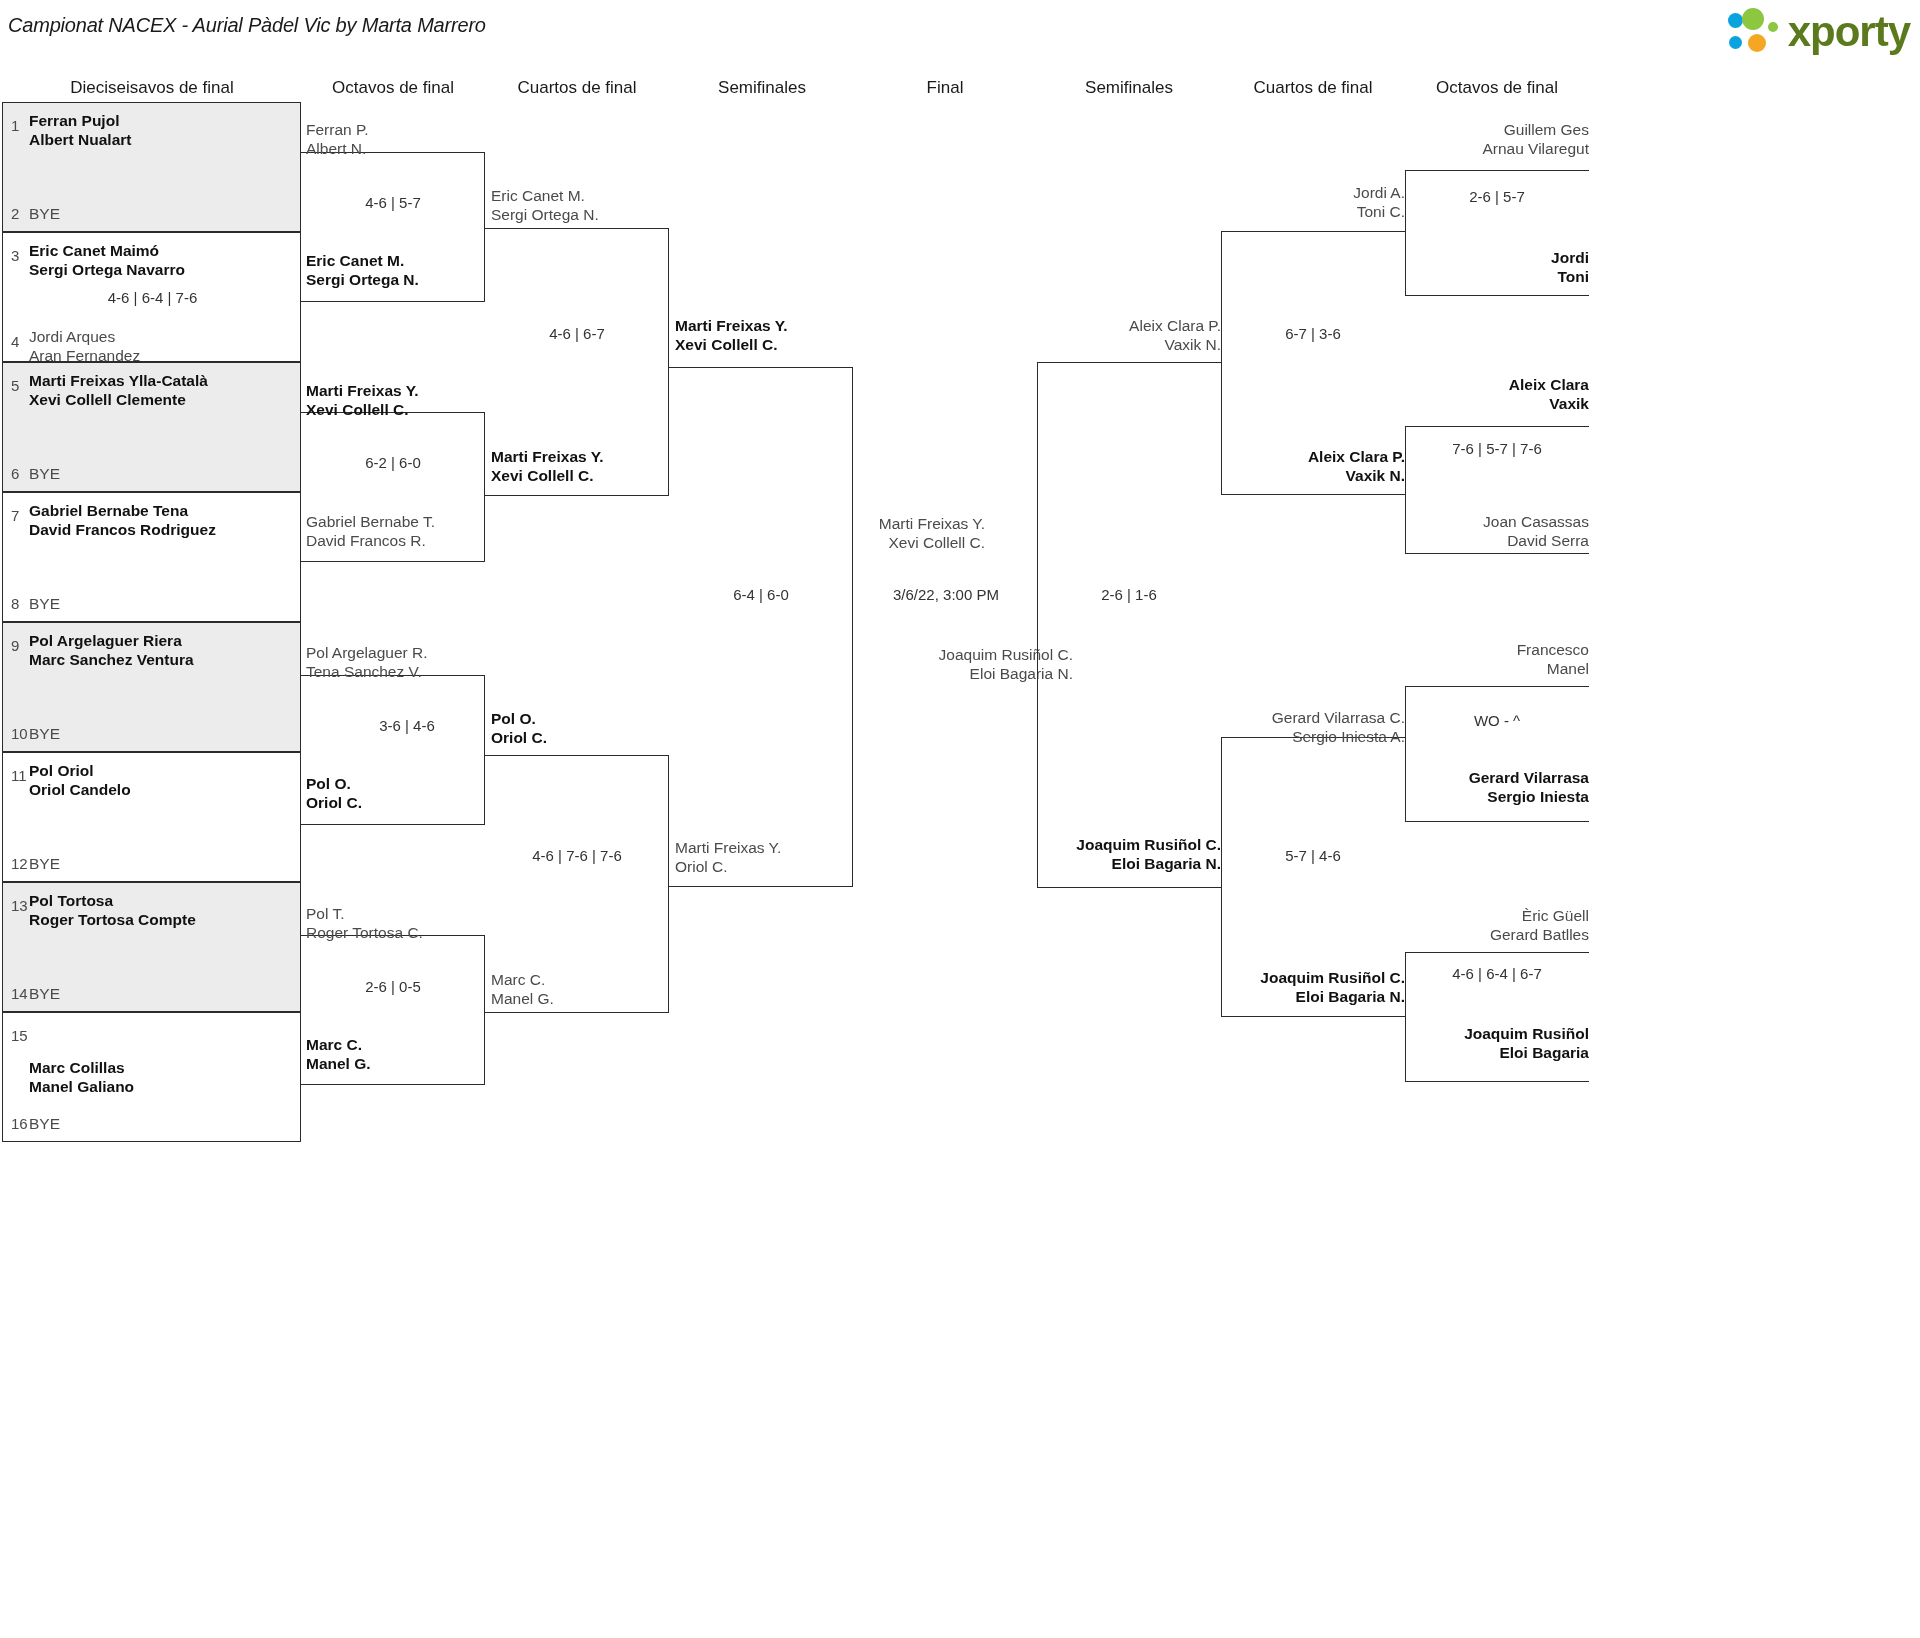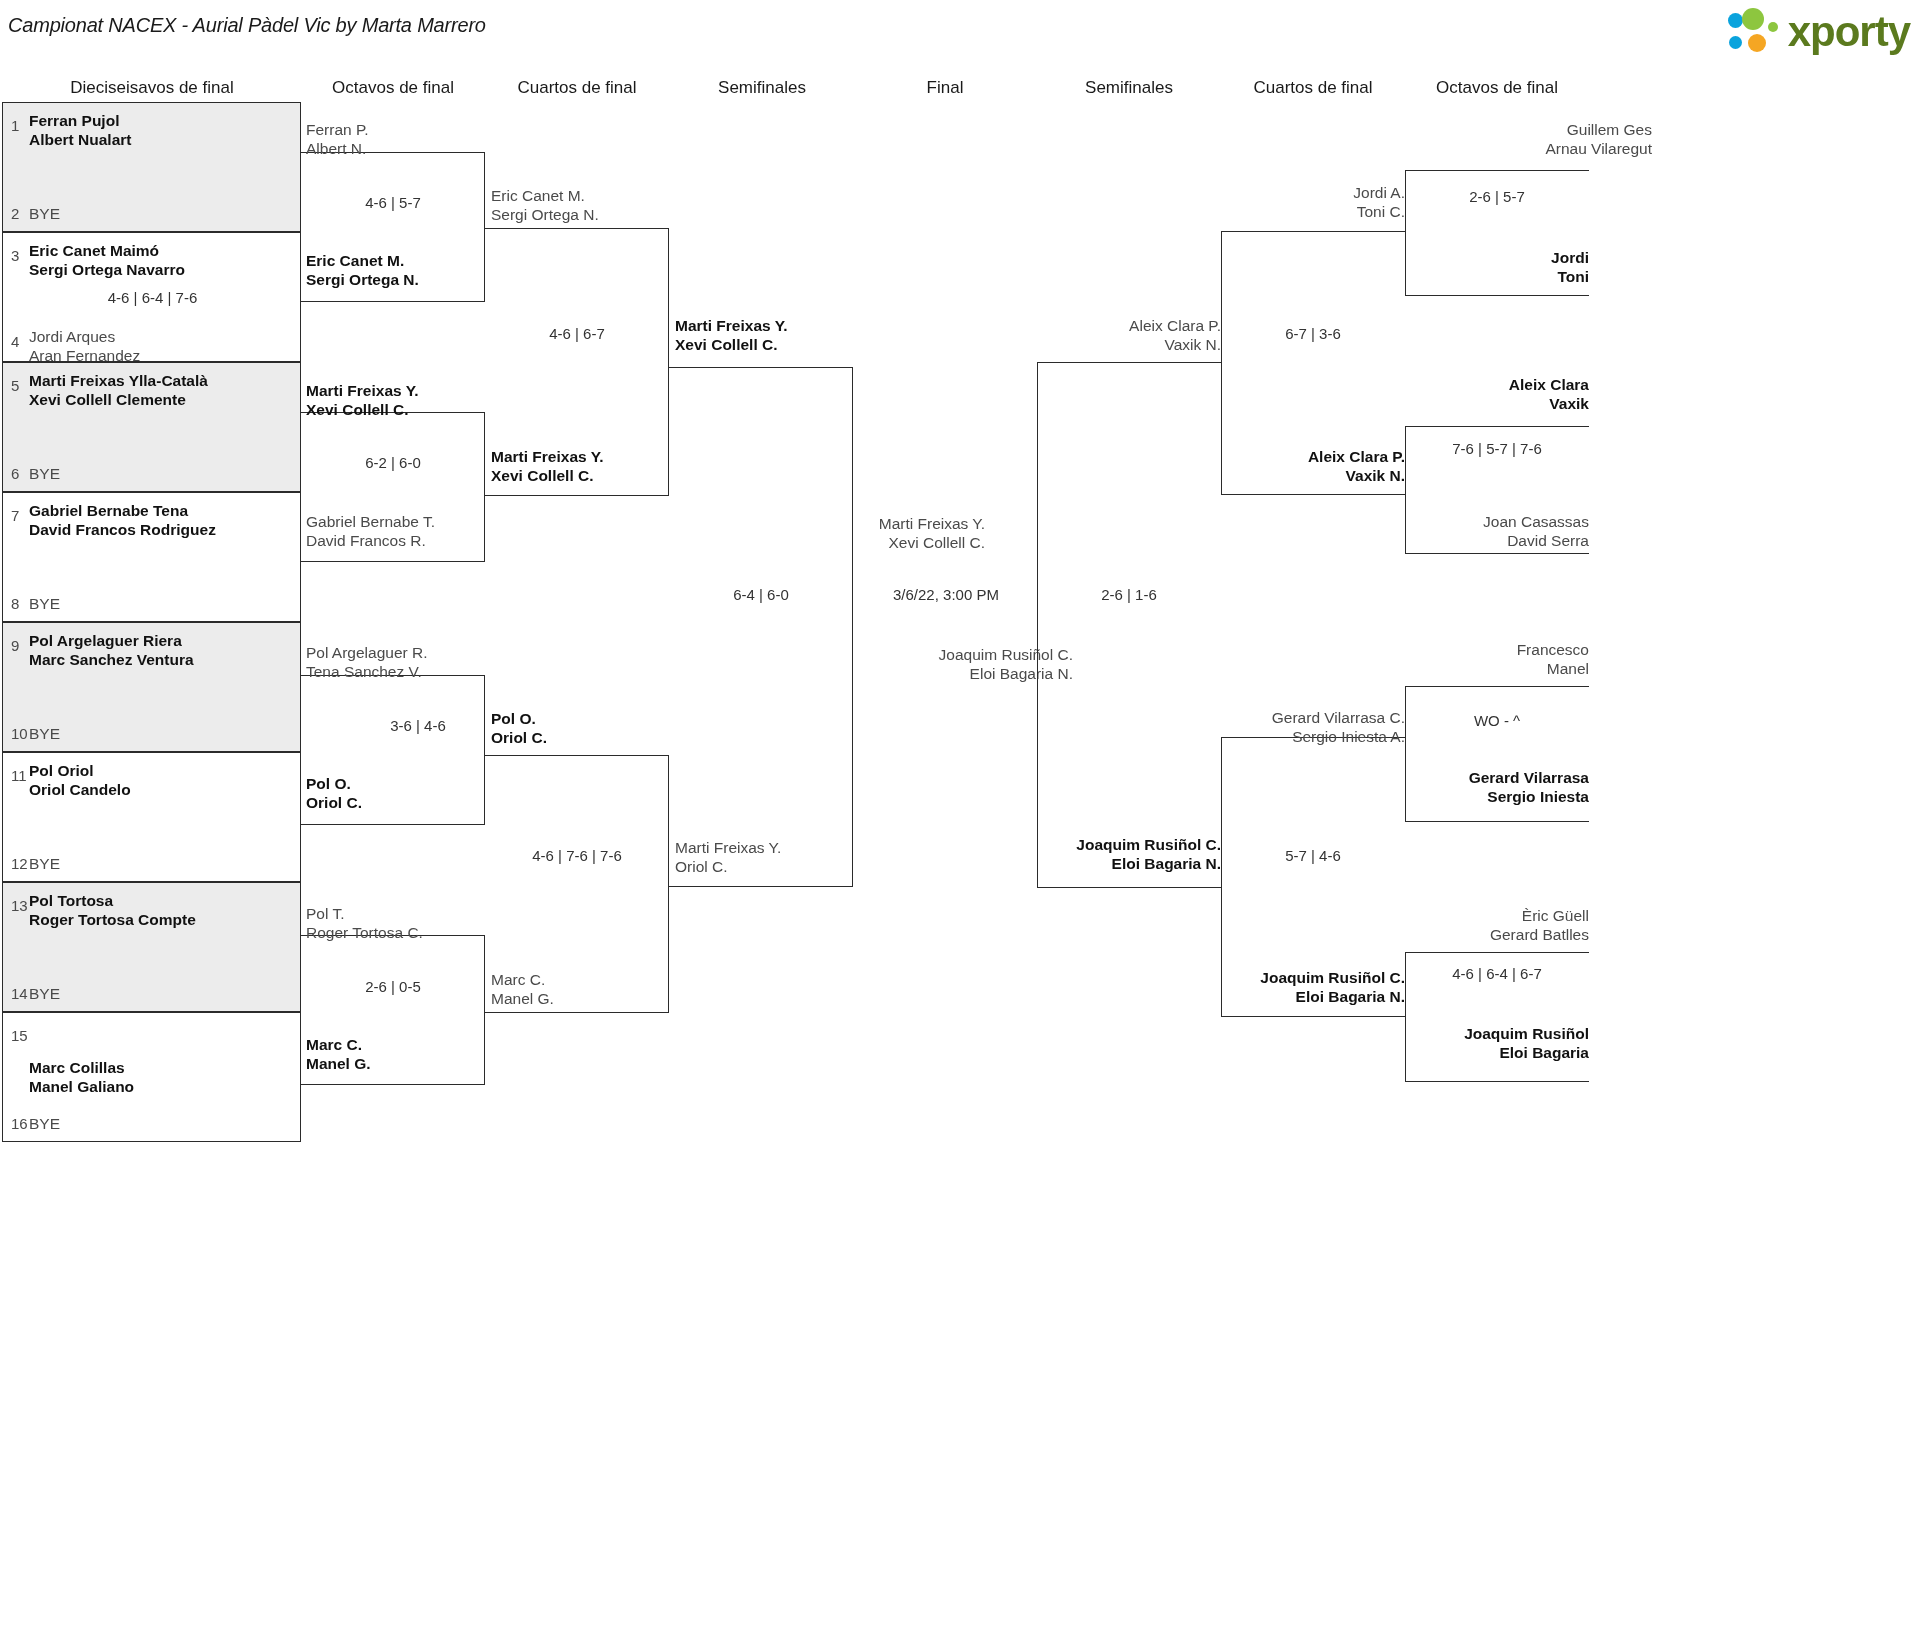--- a/index.html
+++ b/index.html
@@ -229,21 +229,21 @@
 
   <div class="team lose" style="left:306px;top:120px;"><span>Ferran P.</span><br><span>Albert N.</span></div>
   <div class="score" style="left:301px;top:194px;width:184px;">4-6 | 5-7</div>
   <div class="team win" style="left:306px;top:251px;"><span>Eric Canet M.</span><br><span>Sergi Ortega N.</span></div>
 
   <div class="team win" style="left:306px;top:381px;"><span>Marti Freixas Y.</span><br><span>Xevi Collell C.</span></div>
   <div class="score" style="left:301px;top:454px;width:184px;">6-2 | 6-0</div>
   <div class="team lose" style="left:306px;top:512px;"><span>Gabriel Bernabe T.</span><br><span>David Francos R.</span></div>
 
   <div class="team lose" style="left:306px;top:643px;"><span>Pol Argelaguer R.</span><br><span>Tena Sanchez V.</span></div>
-  <div class="score" style="left:296px;top:717px;width:220px;padding-left:12px;">3-6 | 4-6</div>
+  <div class="score" style="left:285px;top:717px;width:220px;padding-left:12px;">3-6 | 4-6</div>
   <div class="team win" style="left:306px;top:774px;"><span>Pol O.</span><br><span>Oriol C.</span></div>
 
   <div class="team lose" style="left:306px;top:904px;"><span>Pol T.</span><br><span>Roger Tortosa C.</span></div>
   <div class="score" style="left:301px;top:978px;width:184px;">2-6 | 0-5</div>
   <div class="team win" style="left:306px;top:1035px;"><span>Marc C.</span><br><span>Manel G.</span></div>
 
   <div class="mbox no-left" style="left:485px;top:228px;width:184px;height:268px;"></div>
   <div class="mbox no-left" style="left:485px;top:755px;width:184px;height:258px;"></div>
 
   <div class="team lose" style="left:491px;top:186px;"><span>Eric Canet M.</span><br><span>Sergi Ortega N.</span></div>
@@ -279,21 +279,21 @@
 
   <div class="team lose r" style="left:1205px;top:708px;width:200px;"><span>Gerard Vilarrasa C.</span><br><span>Sergio Iniesta A.</span></div>
   <div class="score" style="left:1221px;top:847px;width:184px;">5-7 | 4-6</div>
   <div class="team win r" style="left:1205px;top:968px;width:200px;"><span>Joaquim Rusiñol C.</span><br><span>Eloi Bagaria N.</span></div>
 
   <div class="mbox no-right" style="left:1405px;top:170px;width:184px;height:126px;"></div>
   <div class="mbox no-right" style="left:1405px;top:426px;width:184px;height:128px;"></div>
   <div class="mbox no-right" style="left:1405px;top:686px;width:184px;height:136px;"></div>
   <div class="mbox no-right" style="left:1405px;top:952px;width:184px;height:130px;"></div>
 
-  <div class="team lose r" style="left:1452px;top:120px;width:200px;"><span>Guillem Ges</span><br><span>Arnau Vilaregut</span></div>
+  <div class="team lose r" style="left:1389px;top:120px;width:200px;"><span>Guillem Ges</span><br><span>Arnau Vilaregut</span></div>
   <div class="score" style="left:1405px;top:188px;width:184px;">2-6 | 5-7</div>
   <div class="team win r" style="left:1389px;top:248px;width:200px;"><span>Jordi</span><br><span>Toni</span></div>
 
   <div class="team win r" style="left:1389px;top:375px;width:200px;"><span>Aleix Clara</span><br><span>Vaxik</span></div>
   <div class="score" style="left:1405px;top:440px;width:184px;">7-6 | 5-7 | 7-6</div>
   <div class="team lose r" style="left:1389px;top:512px;width:200px;"><span>Joan Casassas</span><br><span>David Serra</span></div>
 
   <div class="team lose r" style="left:1389px;top:640px;width:200px;"><span>Francesco</span><br><span>Manel</span></div>
   <div class="score" style="left:1405px;top:712px;width:184px;">WO - ^</div>
   <div class="team win r" style="left:1389px;top:768px;width:200px;"><span>Gerard Vilarrasa</span><br><span>Sergio Iniesta</span></div>

